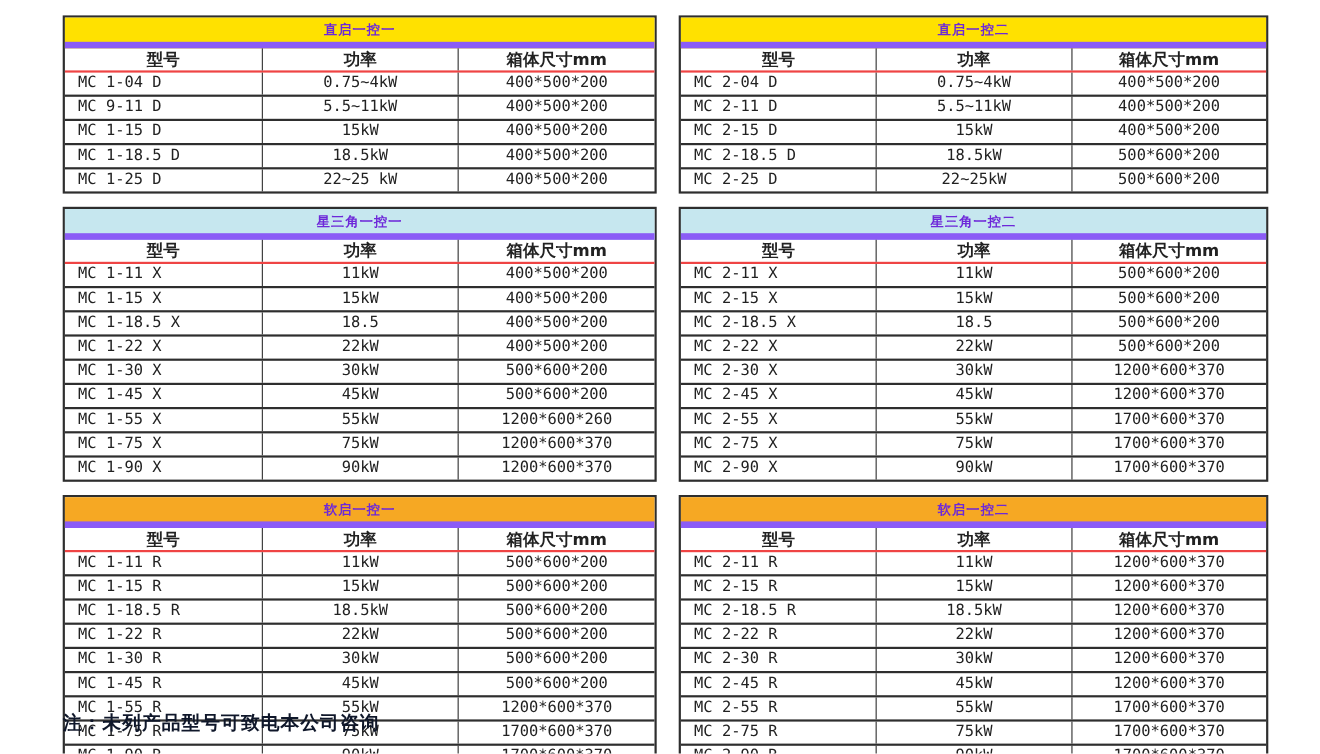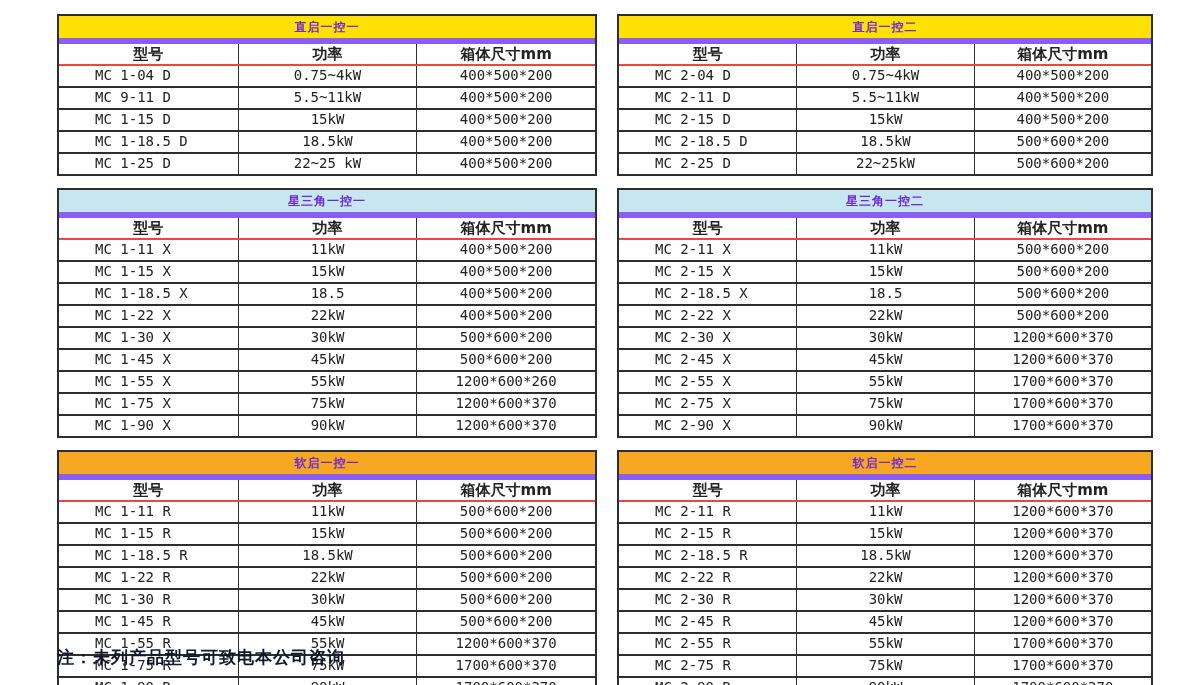--- a/index.html
+++ b/index.html
@@ -59,21 +59,21 @@
     overflow: hidden;
     white-space: nowrap;
     box-sizing: border-box;
     font-family: "DejaVu Sans Mono", "Liberation Mono", monospace;
     font-size: 14px;
     line-height: 18px;
     color: #222222;
   }
   .t-header .cell { font-family: "DejaVu Sans", "Liberation Sans", sans-serif; }
   .cell + .cell { border-left: 1px solid #2e2e2e; }
-  .c0 { text-align: left; padding-left: 36px; }
+  .c0 { text-align: left; padding-left: 12px; }
   .c1, .c2 { text-align: center; }
   .page-note {
     position: absolute;
     left: 57px; top: 646px;
     font-size: 17px;
     font-weight: bold;
     color: #0f172a;
     letter-spacing: 1px;
   }
 </style>

